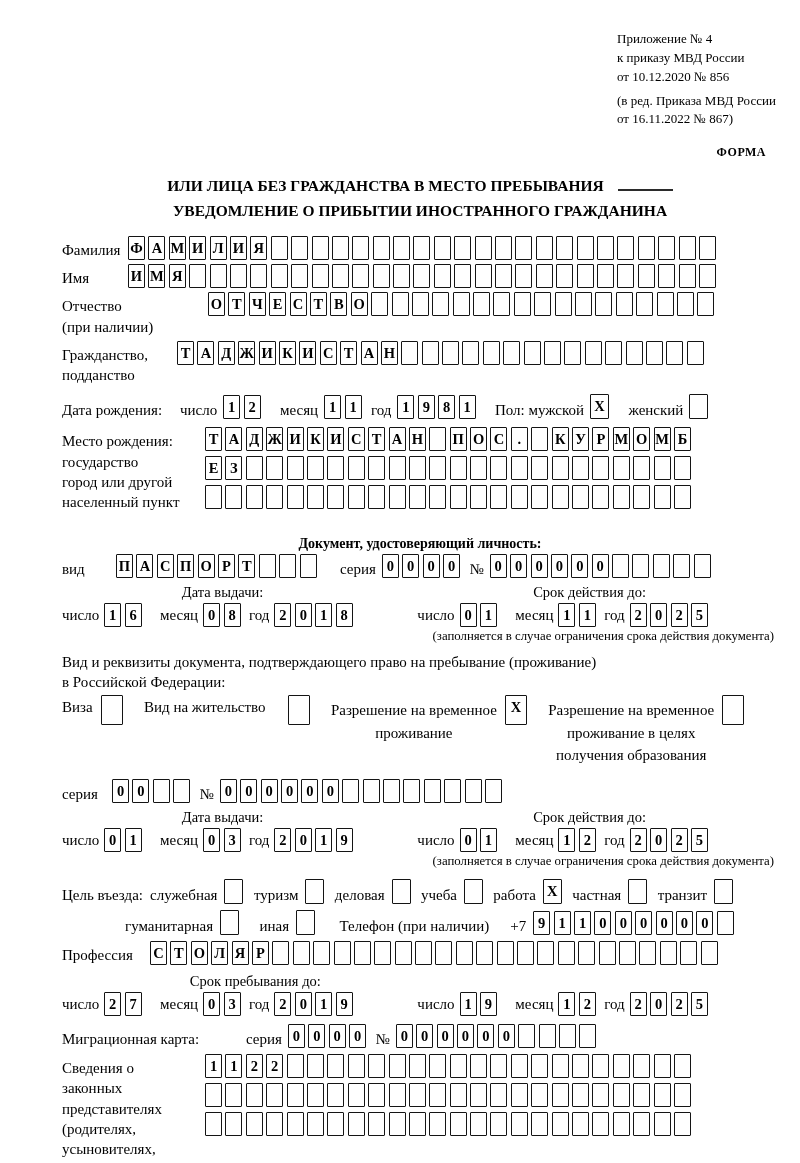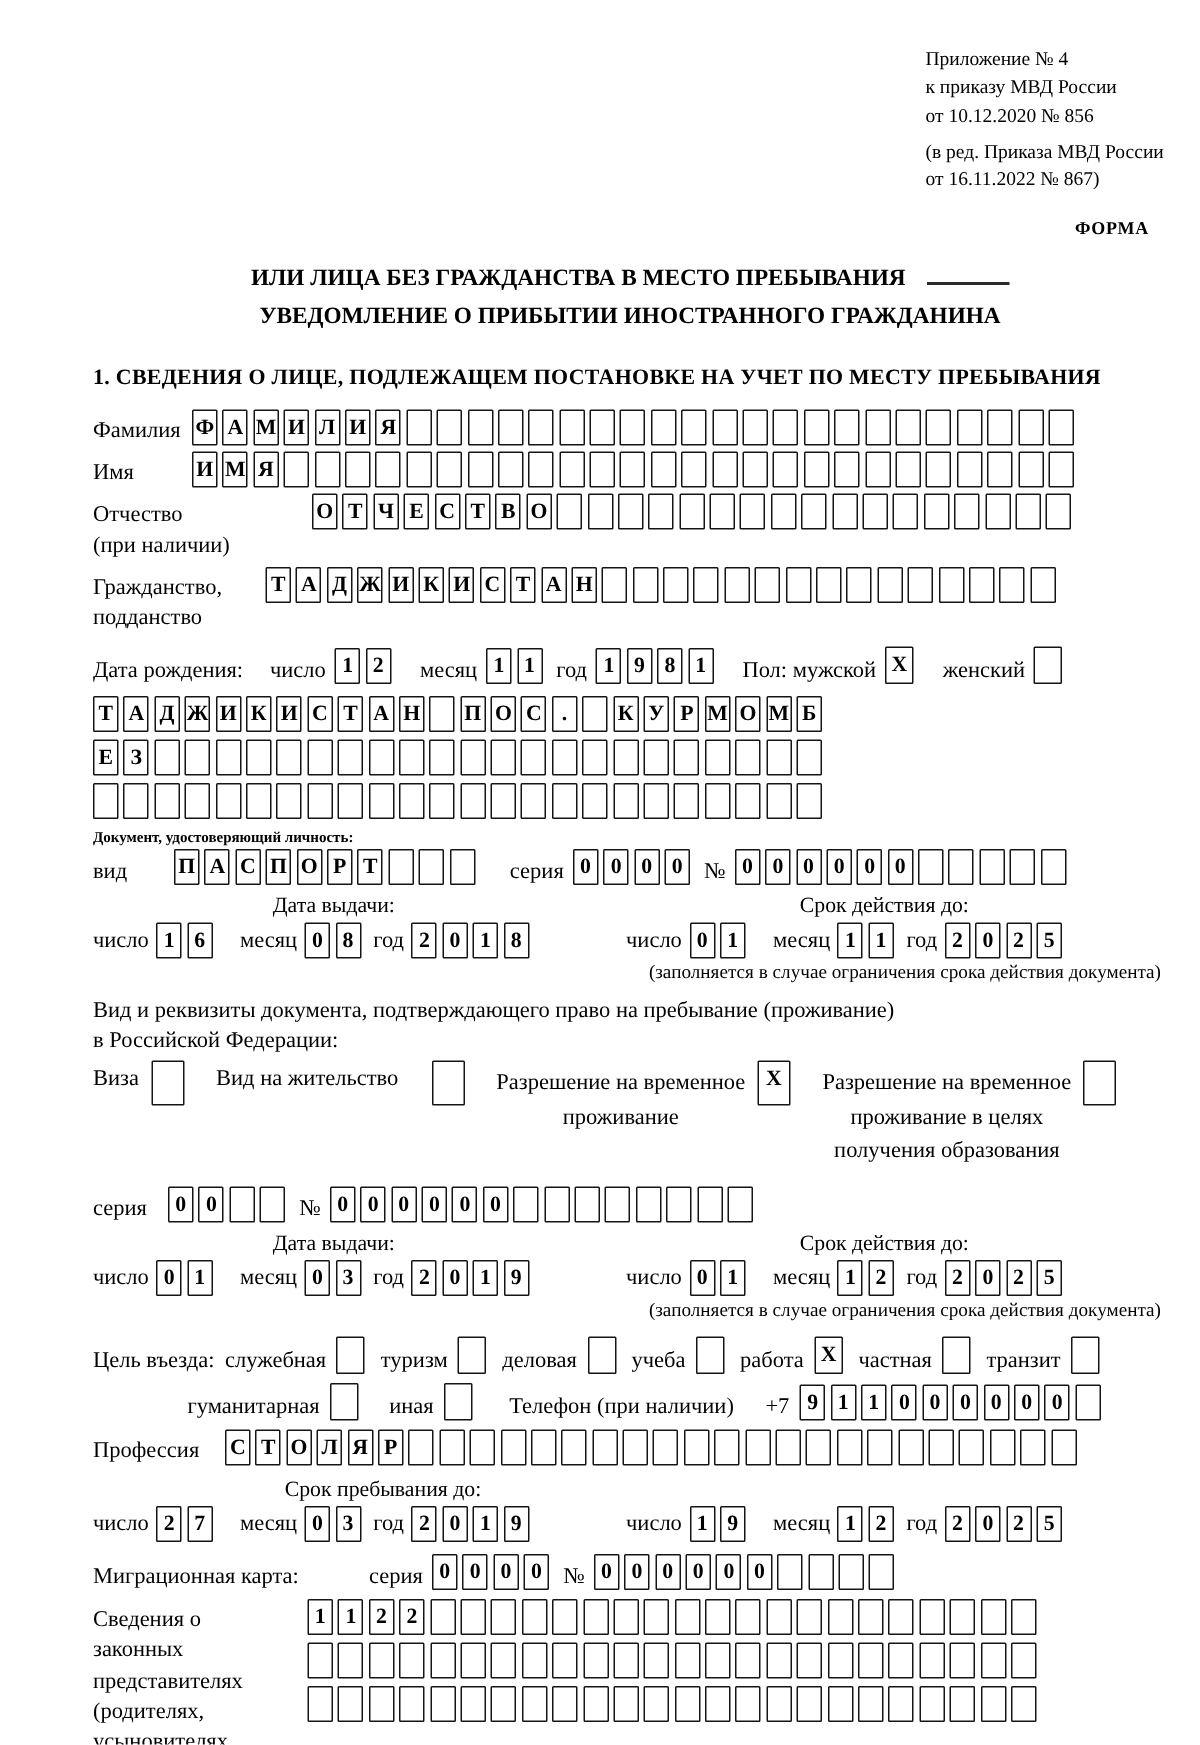--- a/index.html
+++ b/index.html
@@ -78,21 +78,20 @@
     </div>
   </div>
 
   <div class="forma">ФОРМА</div>
 
   <div class="title">
     <div><span>ИЛИ ЛИЦА БЕЗ ГРАЖДАНСТВА В МЕСТО ПРЕБЫВАНИЯ</span><span class="ul"></span></div>
     <div>УВЕДОМЛЕНИЕ О ПРИБЫТИИ ИНОСТРАННОГО ГРАЖДАНИНА</div>
   </div>
 
-  <div class="sec1">1. СВЕДЕНИЯ О ЛИЦЕ, ПОДЛЕЖАЩЕМ ПОСТАНОВКЕ НА УЧЕТ ПО МЕСТУ ПРЕБЫВАНИЯ</div>
 
   <div class="frow" style="margin-top:12px">
     <div class="flabel" style="width:66px">Фамилия</div>
     <div class="cells">
         <span class="cell">Ф</span>
         <span class="cell">А</span>
         <span class="cell">М</span>
         <span class="cell">И</span>
         <span class="cell">Л</span>
         <span class="cell">И</span>
@@ -249,20 +248,26 @@
     <span class="cells cb">
         <span class="cell">X</span>
       </span>
     <span class="dglabel gap10">женский</span>
     <span class="cells cb">
         <span class="cell"></span>
       </span>
   </div>
 
   <div class="frow" style="margin-top:8px">
+    <div class="flabel" style="width:143px">
+      <div>Место рождения:</div>
+      <div>государство</div>
+      <div>город или другой</div>
+      <div>населенный пункт</div>
+    </div>
     <div class="rowstack">
       <div class="cells">
           <span class="cell">Т</span>
           <span class="cell">А</span>
           <span class="cell">Д</span>
           <span class="cell">Ж</span>
           <span class="cell">И</span>
           <span class="cell">К</span>
           <span class="cell">И</span>
           <span class="cell">С</span>
@@ -331,21 +336,21 @@
           <span class="cell"></span>
           <span class="cell"></span>
           <span class="cell"></span>
           <span class="cell"></span>
           <span class="cell"></span>
           <span class="cell"></span>
         </div>
     </div>
   </div>
 
-  <div style="font-weight:bold; font-size:10px; margin-top:7px">Документ, удостоверяющий личность:</div>
+  <div style="text-align:center; font-weight:bold; font-size:14px; margin-top:24px">Документ, удостоверяющий личность:</div>
 
   <div class="frow inlinerow" style="margin-top:2px">
     <span class="dglabel" style="width:48px">вид</span>
     <span class="cells">
         <span class="cell">П</span>
         <span class="cell">А</span>
         <span class="cell">С</span>
         <span class="cell">П</span>
         <span class="cell">О</span>
         <span class="cell">Р</span>

